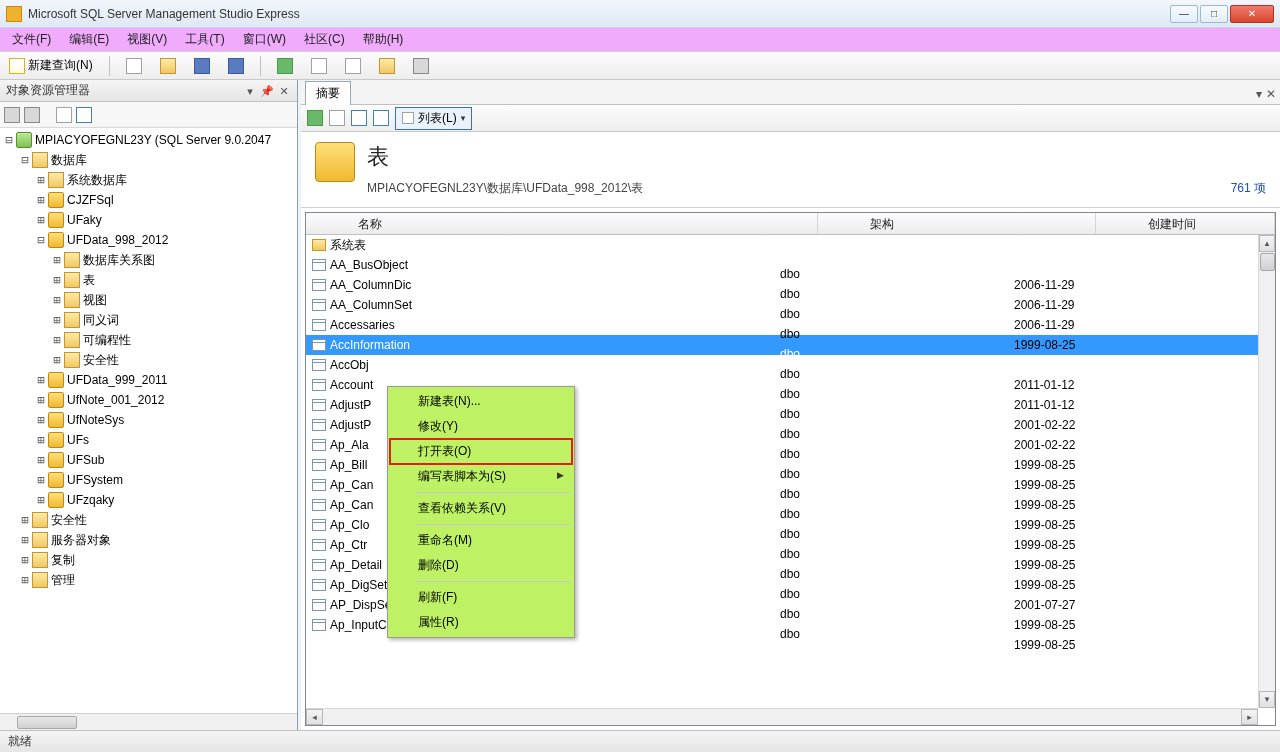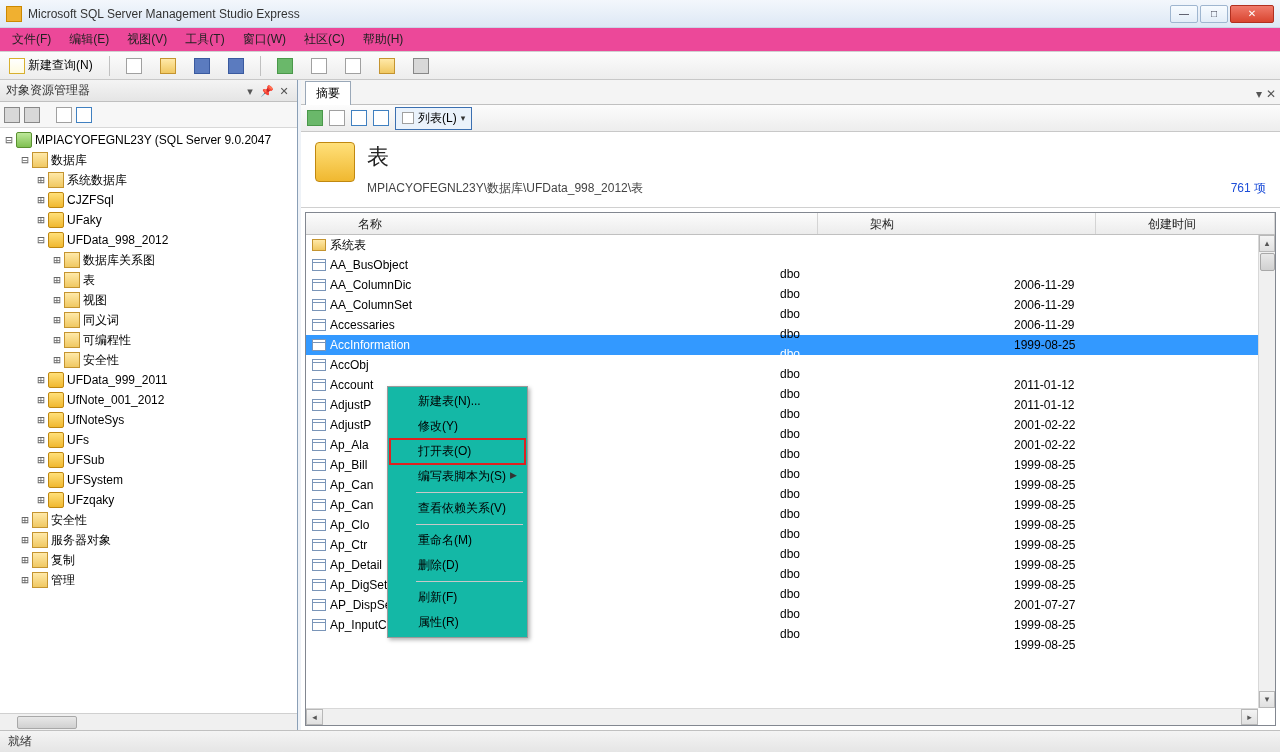--- a/index.html
+++ b/index.html
@@ -7,21 +7,21 @@
 
 
 .titlebar { height: 28px; background: linear-gradient(#f3f7fc, #dde8f5); border-bottom: 1px solid #c9d6e6; display: flex; align-items: center; padding: 0 6px; }
 .titlebar .app-icon { width: 16px; height: 16px; background: #f0b030; border: 1px solid #cc8800; margin-right: 6px; }
 .titlebar .title { flex: 1; color: #333; }
 .winbtns { display: flex; gap: 2px; }
 .winbtn { width: 28px; height: 18px; background: linear-gradient(#f7fbff, #e3edf8); border: 1px solid #9fb6d0; border-radius: 2px; display: flex; align-items: center; justify-content: center; font-size: 10px; color: #334; }
 .winbtn.close { background: linear-gradient(#f07b6b, #d94530); color: #fff; width: 44px; border-color: #b13020; }
 
 
-.menubar { height: 24px; background: #ec4899; border-bottom: 1px solid #d0d0d0; display: flex; align-items: center; padding: 0 4px; gap: 2px; }
+.menubar { height: 24px; background: #f0abfc; border-bottom: 1px solid #d0d0d0; display: flex; align-items: center; padding: 0 4px; gap: 2px; }
 .menubar .menu { padding: 3px 8px; color: #222; cursor: default; }
 
 
 .toolbar { height: 28px; background: linear-gradient(#fcfcfc, #ededed); border-bottom: 1px solid #c8c8c8; display: flex; align-items: center; padding: 0 4px; gap: 8px; }
 .tbtn { padding: 2px 4px; display: flex; align-items: center; gap: 3px; border: 1px solid transparent; }
 .tbtn .ico { width: 16px; height: 16px; }
 .tsep { width: 1px; height: 20px; background: #c0c0c0; margin: 0 3px; }
 .ico { display: inline-block; border: 1px solid #888; }
 .ico-new { background: linear-gradient(#fff, #fffbe0); border-color: #d8b030; }
 .ico-page { background: #fff; border-color: #a0a0a0; }
@@ -86,21 +86,21 @@
 .fld-ico { width: 14px; height: 12px; background: linear-gradient(#ffe9a8, #f0c862); border: 1px solid #c49430; flex-shrink: 0; }
 
 .vscroll { position: absolute; right: 0; top: 22px; bottom: 17px; width: 17px; background: #f0f0f0; border-left: 1px solid #d8d8d8; }
 .vscroll .arrow { height: 17px; background: linear-gradient(#f4f4f4, #e0e0e0); border: 1px solid #b8b8b8; text-align: center; font-size: 9px; line-height: 15px; color: #555; }
 .vscroll .thumb { width: 15px; height: 18px; margin: 1px auto; background: linear-gradient(#e8e8e8, #d0d0d0); border: 1px solid #a8a8a8; border-radius: 2px; }
 .hscroll { position: absolute; left: 0; right: 17px; bottom: 0; height: 17px; background: #f0f0f0; border-top: 1px solid #d8d8d8; display: flex; }
 .hscroll .arrow { width: 17px; background: linear-gradient(#f4f4f4, #e0e0e0); border: 1px solid #b8b8b8; text-align: center; font-size: 9px; line-height: 15px; color: #555; }
 .hscroll .track { flex: 1; position: relative; }
 
 
-.context-menu { position: absolute; background: #14b8a6; border: 1px solid #9a9a9a; box-shadow: 2px 2px 4px rgba(0,0,0,0.3); left: 387px; top: 386px; width: 141px; padding: 2px; z-index: 100; }
+.context-menu { position: absolute; background: #bef264; border: 1px solid #9a9a9a; box-shadow: 2px 2px 4px rgba(0,0,0,0.3); left: 387px; top: 386px; width: 188px; padding: 2px; z-index: 100; }
 .context-menu .mitem { padding: 4px 8px 4px 28px; color: #000; position: relative; }
 .context-menu .msep { height: 1px; background: #c8c8c8; margin: 3px 2px 3px 26px; }
 .context-menu .mitem .arrow { position: absolute; right: 8px; top: 6px; font-size: 9px; color: #333; }
 .context-menu .mitem.highlighted { outline: 2px solid #e02020; outline-offset: -1px; }
 
 
 .statusbar { height: 22px; background: linear-gradient(#f4f4f4, #e5e5e5); border-top: 1px solid #c0c0c0; display: flex; align-items: center; padding: 0 8px; color: #333; }
 
 </style>
 </head>

